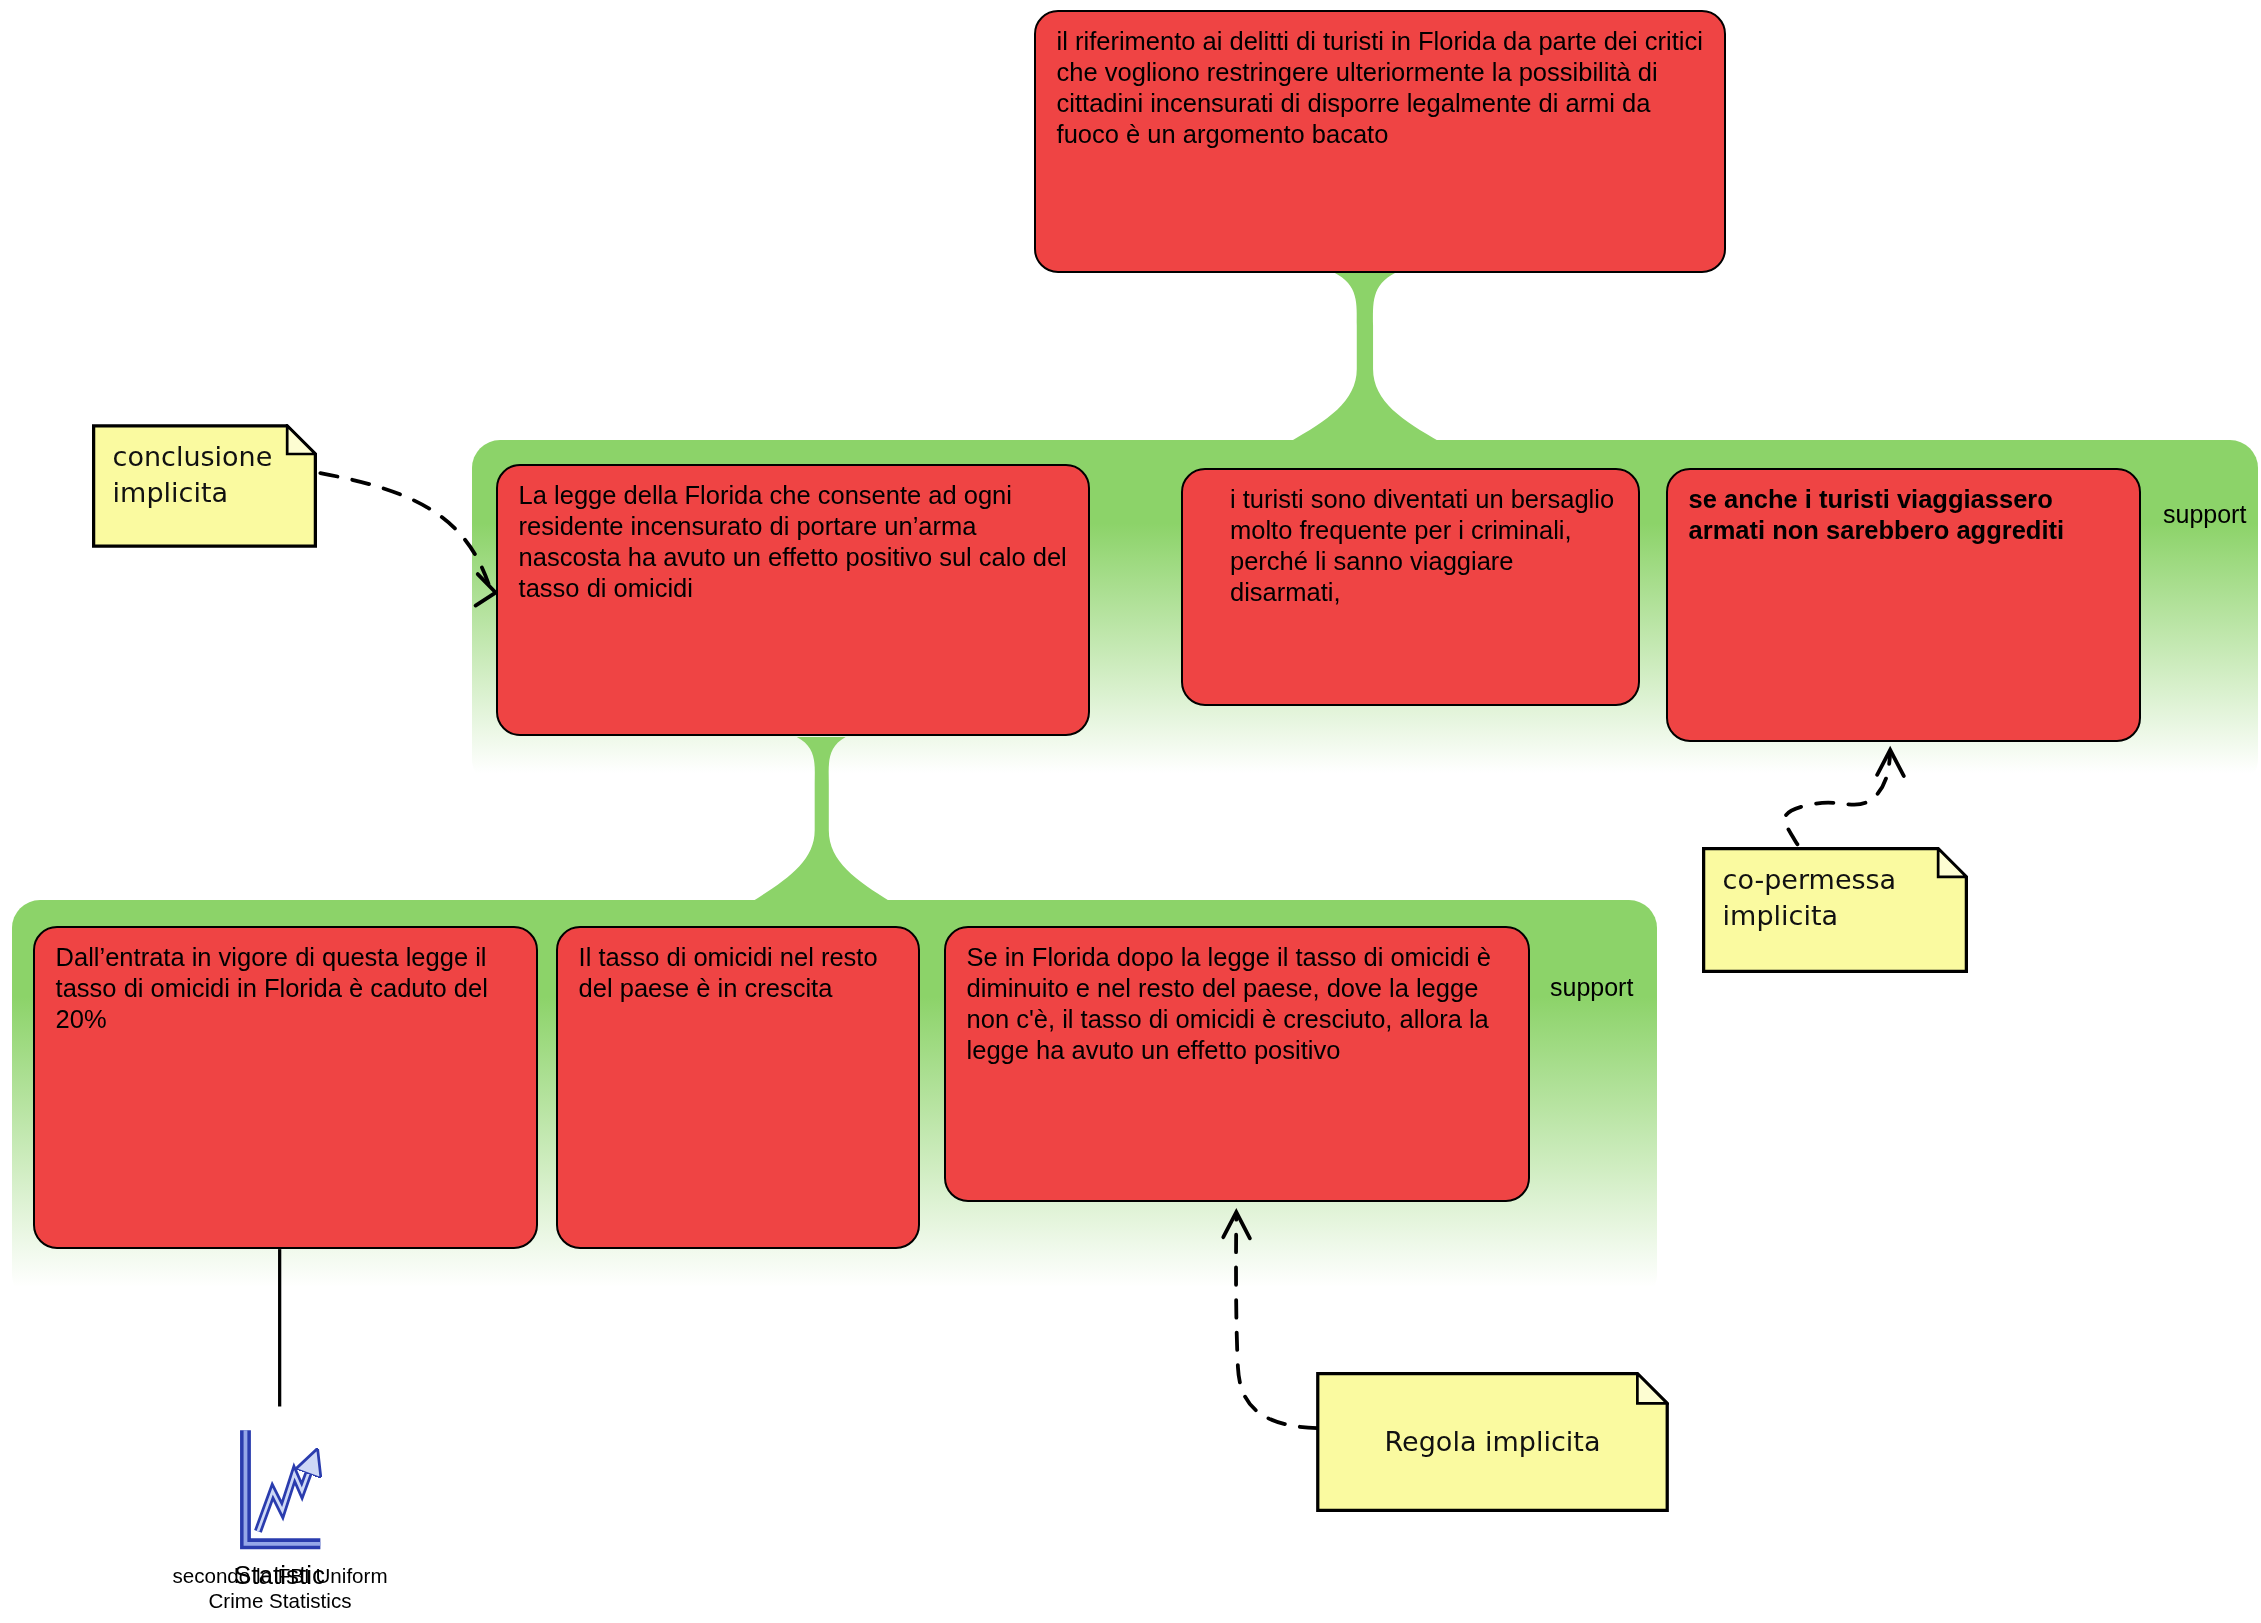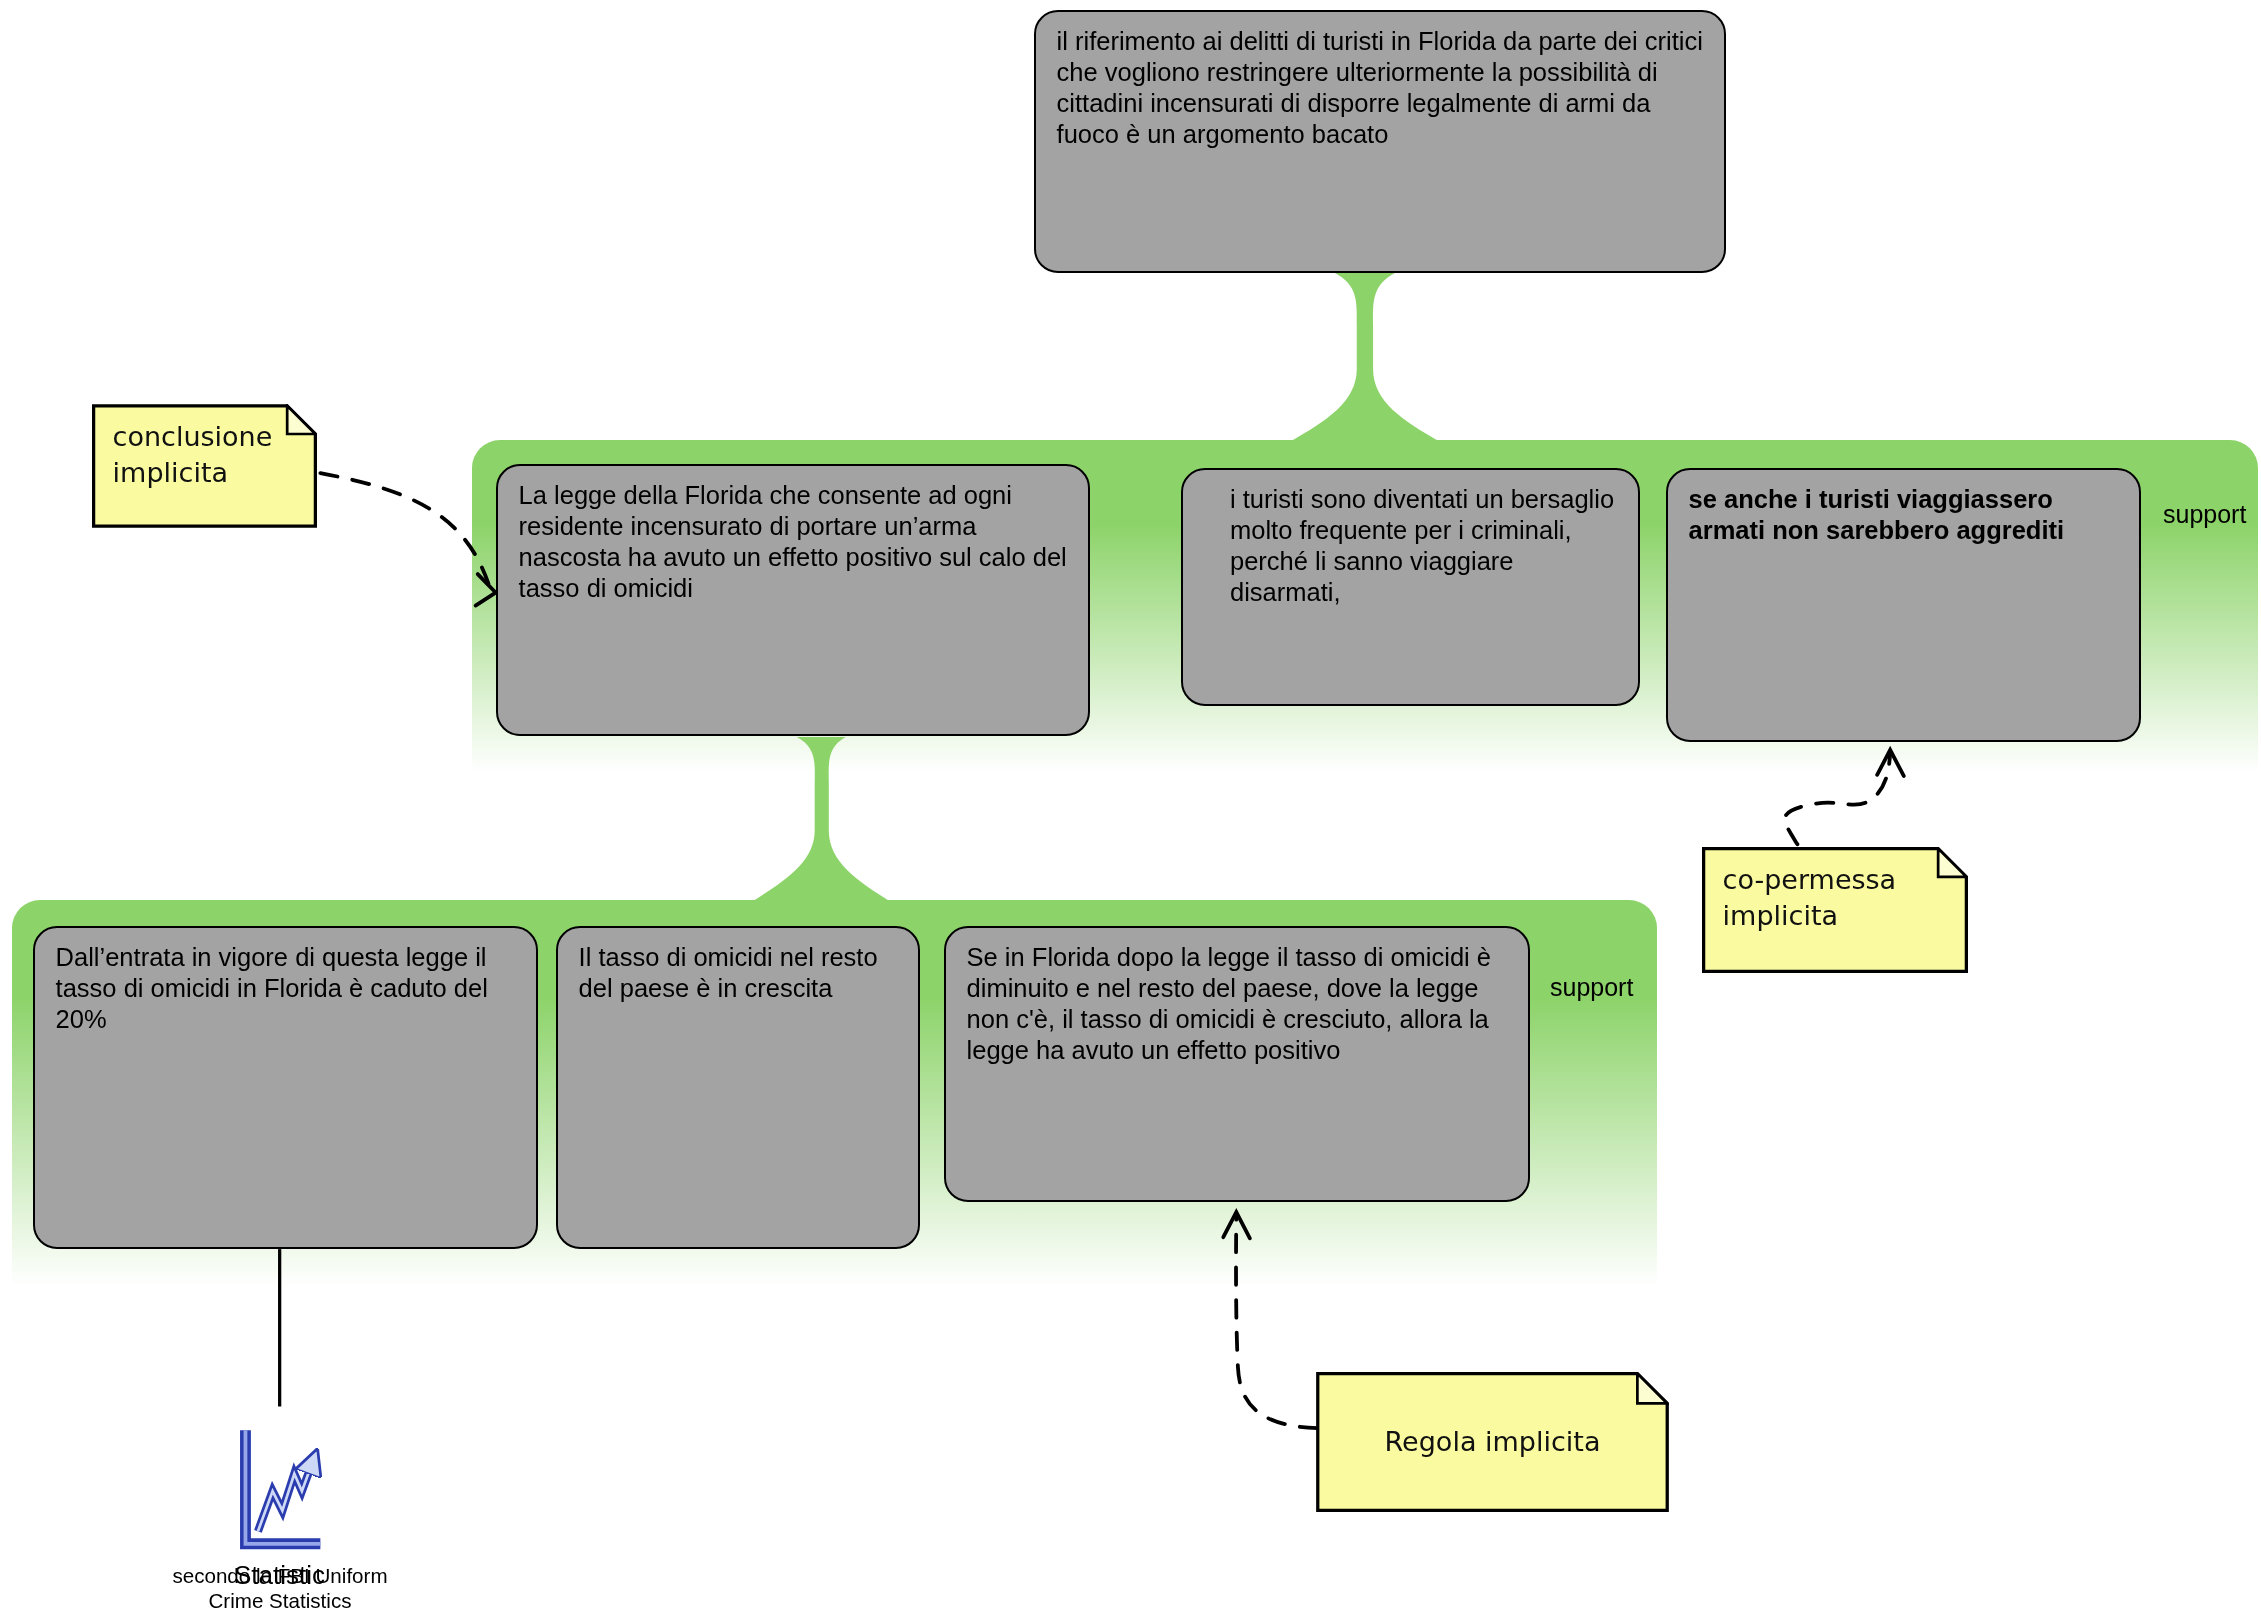--- a/index.html
+++ b/index.html
@@ -8,21 +8,21 @@
     font-family:"Liberation Sans",sans-serif;background:#ffffff;
   }
   .band{
     position:absolute;border-radius:28px;
     background:linear-gradient(to bottom,var(--support-band-green) 0%,var(--support-band-green) 24%,rgba(255,255,255,0) 96%);
   }
   .support-label{
     position:absolute;font-size:25px;color:#000;margin-top:15px;
   }
   .node{
-    position:absolute;background:#a3a3a3;border:2.7px solid var(--box-border);
+    position:absolute;background:#ef4444;border:2.7px solid var(--box-border);
     border-radius:24px;box-sizing:border-box;
     font-size:25.5px;line-height:31px;color:#000;
     padding:14px 18.5px 11px 20.6px;
   }
   .note{position:absolute;}
   .note svg{position:absolute;left:0;top:0;}
   .note .note-text{
     position:absolute;left:0;top:0;width:100%;height:100%;
     font-family:"DejaVu Sans",sans-serif;
     font-size:27px;line-height:36px;color:#111;
@@ -96,21 +96,21 @@
   <div class="node" style="left:1181px;top:468px;width:459px;height:238px;padding-left:47px;">i turisti sono diventati un bersaglio molto frequente per i criminali, perché li sanno viaggiare disarmati,</div>
 
   <div class="node" style="left:1666px;top:468px;width:475px;height:274px;font-weight:bold;">se anche i turisti viaggiassero armati non sarebbero aggrediti</div>
 
   <div class="node" style="left:33px;top:926px;width:505px;height:323px;">Dall’entrata in vigore di questa legge il tasso di omicidi in Florida è caduto del 20%</div>
 
   <div class="node" style="left:556px;top:926px;width:364px;height:323px;">Il tasso di omicidi nel resto del paese è in crescita</div>
 
   <div class="node" style="left:944px;top:926px;width:586px;height:276px;">Se in Florida dopo la legge il tasso di omicidi è diminuito e nel resto del paese, dove la legge non c'è, il tasso di omicidi è cresciuto, allora la legge ha avuto un effetto positivo</div>
 
-  <div class="note" style="left:92px;top:404px;width:225px;height:89px;">
+  <div class="note" style="left:92px;top:424px;width:225px;height:89px;">
     <svg width="225" height="124" viewBox="0 0 415 228">
       <path d="M3,3 L360,3 L412,55 L412,225 L3,225 Z" fill="#fafaa0" stroke="#000" stroke-width="6"></path>
       <path d="M360,3 L360,55 L412,55 Z" fill="#fdfdd2" stroke="#000" stroke-width="5"></path>
     </svg>
     <div class="note-text">conclusione
 implicita</div>
   </div>
 
   <div class="note" style="left:1702px;top:847px;width:266px;height:126px;">
     <svg width="266" height="126" viewBox="0 0 490 232">

